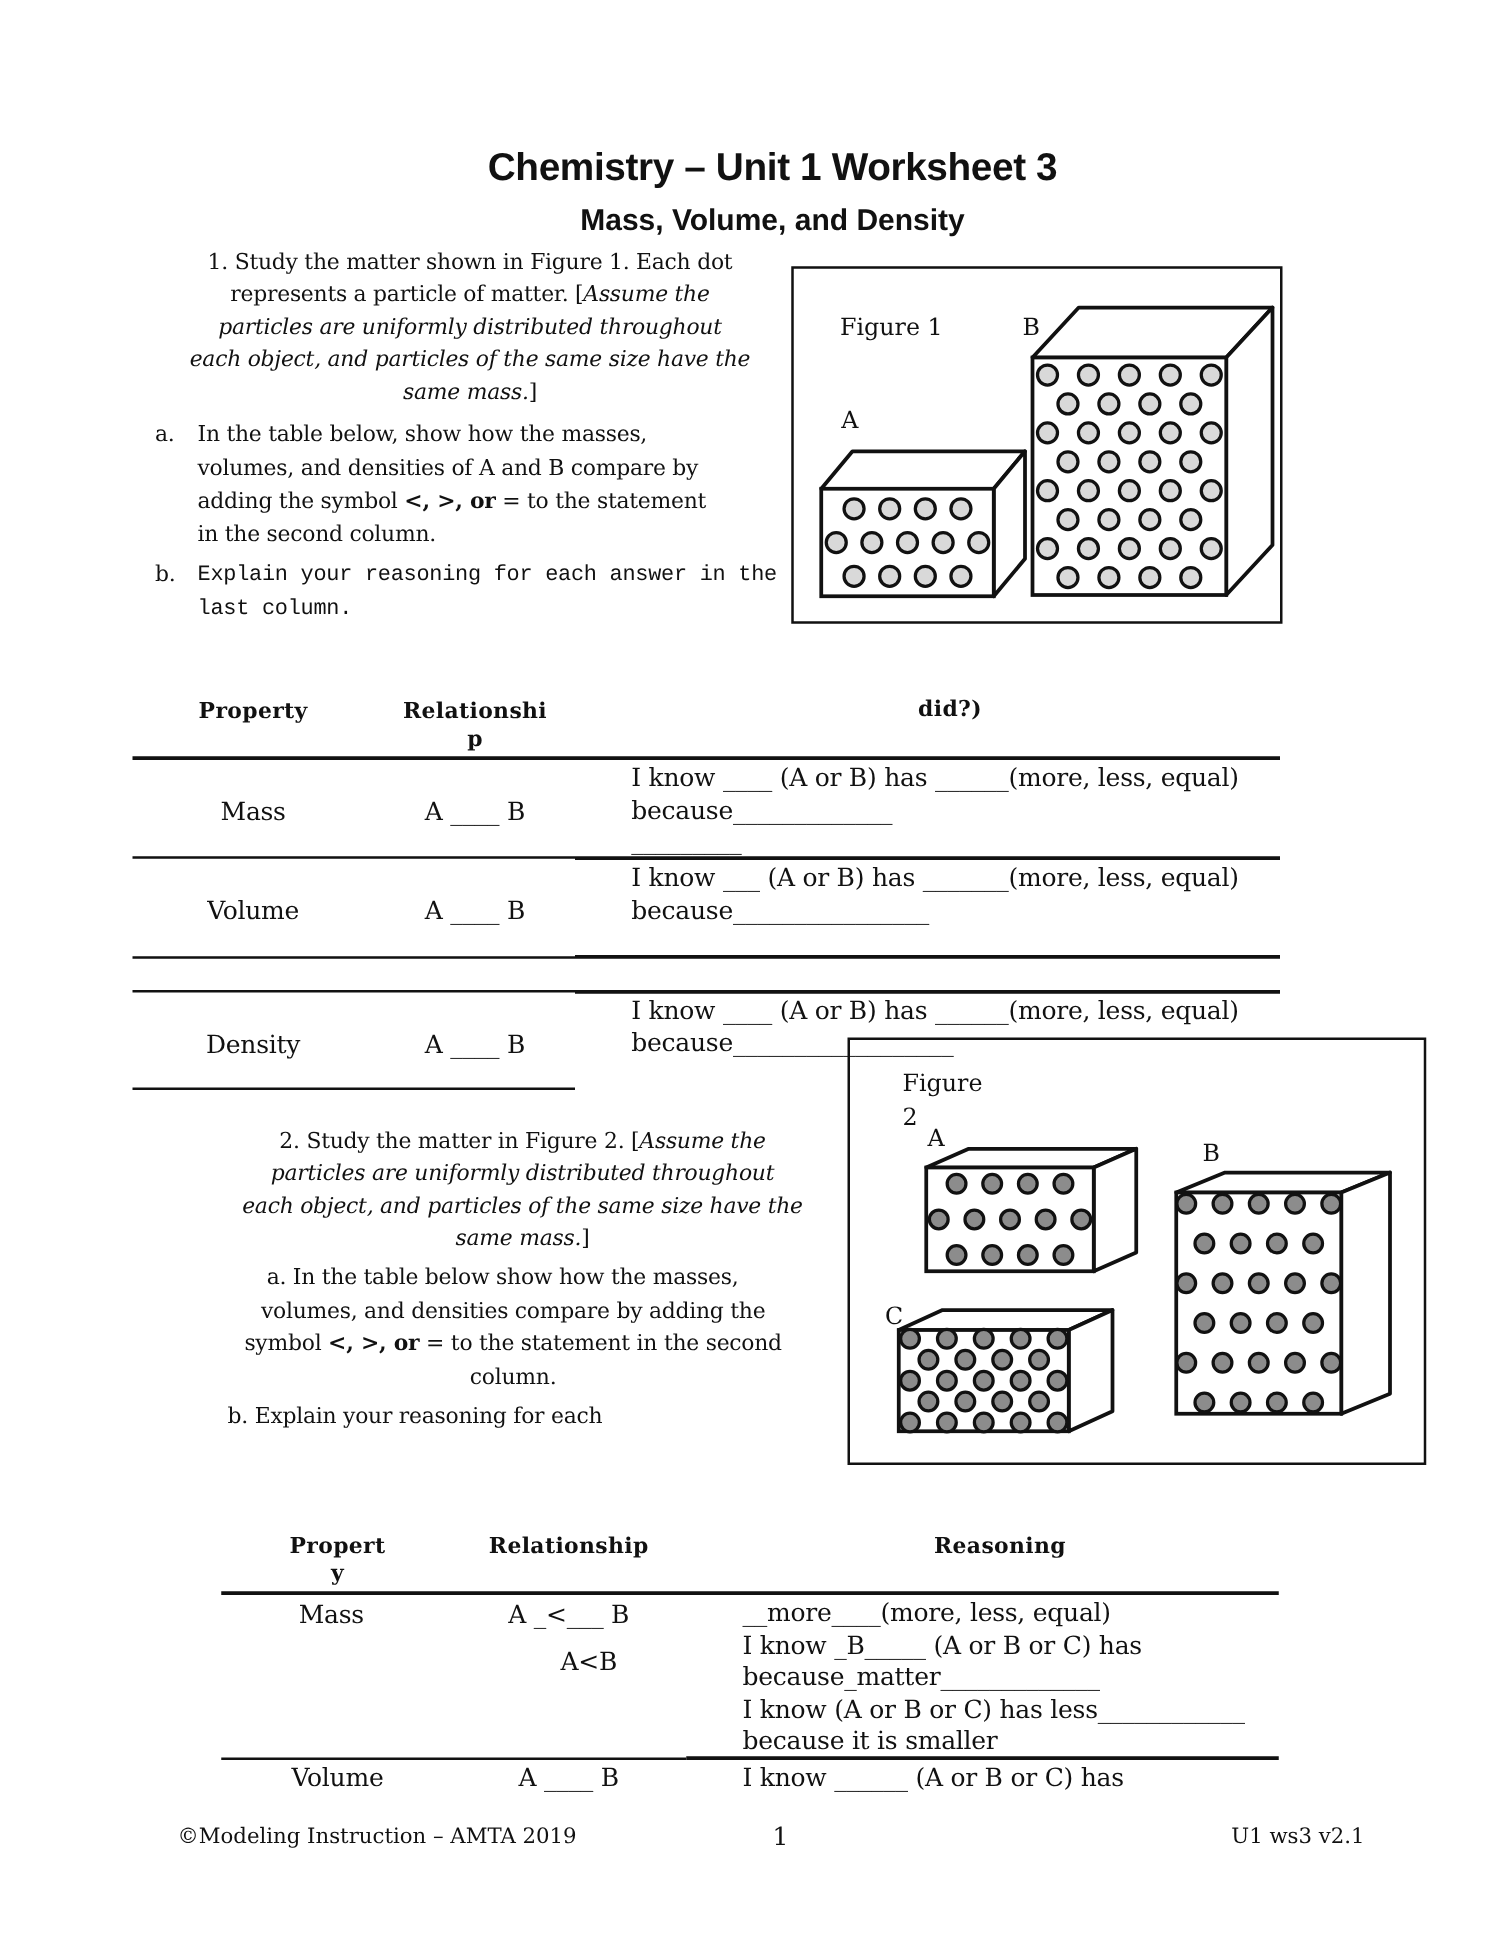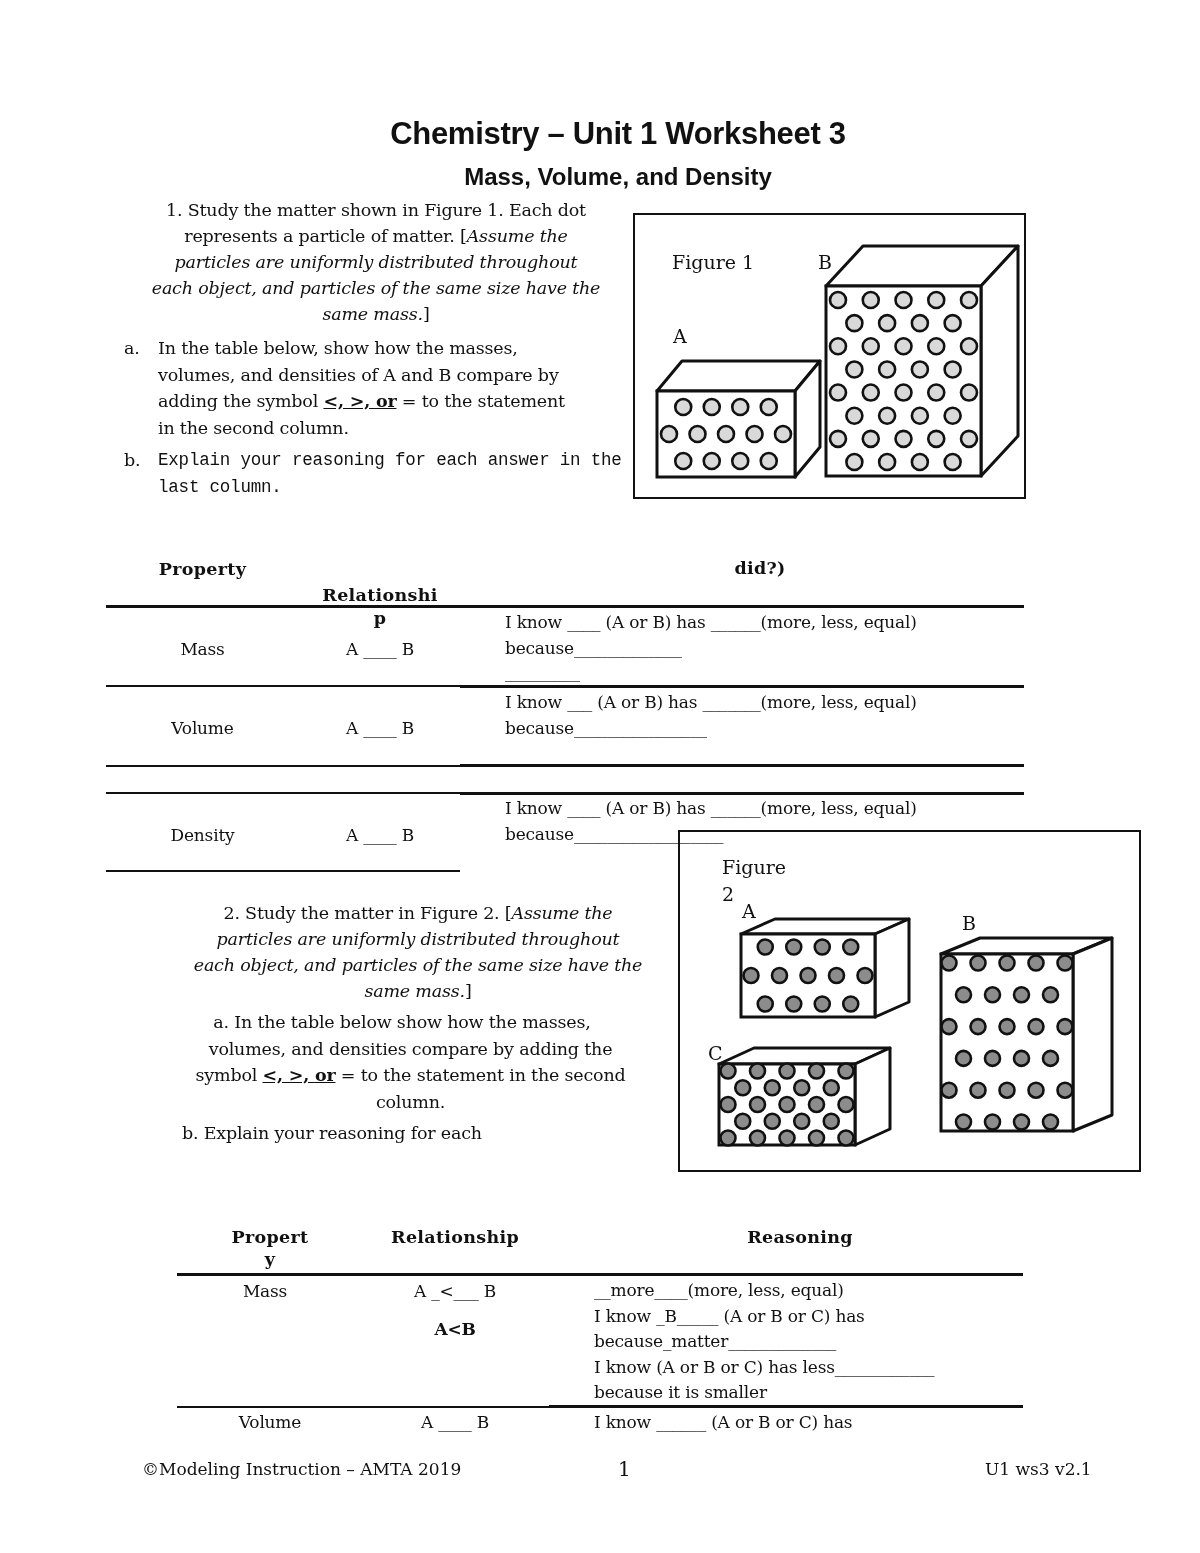--- a/index.html
+++ b/index.html
@@ -4,26 +4,26 @@
 <style>
   html, body { margin: 0; padding: 0; background: #ffffff; }
   body { width: 1200px; height: 1553px; position: relative; overflow: hidden; color: #111; }
   .serif { font-family: "DejaVu Serif", "Liberation Serif", serif; }
   .sans { font-family: "Liberation Sans", "DejaVu Sans", sans-serif; }
   .abs { position: absolute; text-align: center; }
   .title { left: 0; width: 1236px; top: 116px; text-align: center; font-weight: bold; font-size: 31px; letter-spacing: -0.3px; }
   .subtitle { left: 0; width: 1236px; top: 163px; text-align: center; font-weight: bold; font-size: 24px; }
   .body-text { font-size: 17.5px; line-height: 26px; letter-spacing: -0.2px; }
   .italic { font-style: italic; }
-  .bold { font-weight: bold; text-decoration: underline; }
+  .bold { font-weight: bold; }
   .list-row { position: absolute; font-size: 17.5px; line-height: 26.5px; letter-spacing: -0.2px; }
   .list-label { position: absolute; left: 0; top: 0; }
   .list-text { position: absolute; left: 34px; top: 0; }
   .th { position: absolute; font-weight: bold; font-size: 17.5px; line-height: 24px; text-align: center; letter-spacing: 0.3px; }
-  .td { position: absolute; font-size: 17px; line-height: 26px; letter-spacing: -0.2px; }
+  .td { position: absolute; font-size: 20px; line-height: 26px; letter-spacing: -0.2px; }
   .center { text-align: center; }
   .rule { position: absolute; background: #111; }
   .figure-box { position: absolute; border: 2.5px solid #111; box-sizing: border-box; }
   .fig-label { position: absolute; font-size: 19px; }
   svg { position: absolute; overflow: visible; }
   .footer { font-size: 17px; }
 </style>
 </head>
 <body>
 
@@ -122,21 +122,21 @@
         <circle cx="221.375" cy="249" r="8" fill="#d9d9d9" stroke="#111" stroke-width="2.6"></circle>
         <circle cx="254.125" cy="249" r="8" fill="#d9d9d9" stroke="#111" stroke-width="2.6"></circle>
         <circle cx="286.875" cy="249" r="8" fill="#d9d9d9" stroke="#111" stroke-width="2.6"></circle>
         <circle cx="319.625" cy="249" r="8" fill="#d9d9d9" stroke="#111" stroke-width="2.6"></circle>
       </g>
     </svg>
 </div>
 
 <div class="serif">
   <div class="th" style="left:120px; width:165px; top:557px;">Property</div>
-  <div class="th" style="left:300px; width:160px; top:583px;">
+  <div class="th" style="left:300px; width:160px; top:557px;">
     <div>Relationshi</div>
     <div style="margin-top:-1px;">p</div>
   </div>
   <div class="th" style="left:500px; width:520px; top:557px;">
     <div style="margin-top:-1px;">did?)</div>
   </div>
 
   <div class="rule" style="left:106px; top:605px; width:918px; height:2.5px;"></div>
 
   <div class="td center" style="left:120px; width:165px; top:636px;">Mass</div>
@@ -280,21 +280,21 @@
     <div>Propert</div>
     <div style="margin-top:-2px;">y</div>
   </div>
   <div class="th" style="left:370px; width:170px; top:1225px;">Relationship</div>
   <div class="th" style="left:600px; width:400px; top:1225px;">Reasoning</div>
 
   <div class="rule" style="left:177px; top:1273px; width:846px; height:2.5px;"></div>
 
   <div class="td center" style="left:205px; width:120px; top:1278px;">Mass</div>
   <div class="td center" style="left:370px; width:170px; top:1278px;">A _&lt;___ B</div>
-  <div class="td center" style="left:370px; width:170px; top:1316px;font-weight:bold;">A&lt;B</div>
+  <div class="td center" style="left:386px; width:170px; top:1316px;">A&lt;B</div>
   <div class="td" style="left:594px; width:430px; top:1278px; line-height:25.5px;">
     <div>__more____(more, less, equal)</div>
     <div>I know _B_____ (A or B or C)  has</div>
     <div>because_matter_____________</div>
     <div>I know (A or B or C) has less____________</div>
     <div>because it is smaller</div>
   </div>
   <div class="rule" style="left:177px; top:1406px; width:372px; height:1.5px;"></div>
   <div class="rule" style="left:549px; top:1405px; width:474px; height:2.5px;"></div>
 

